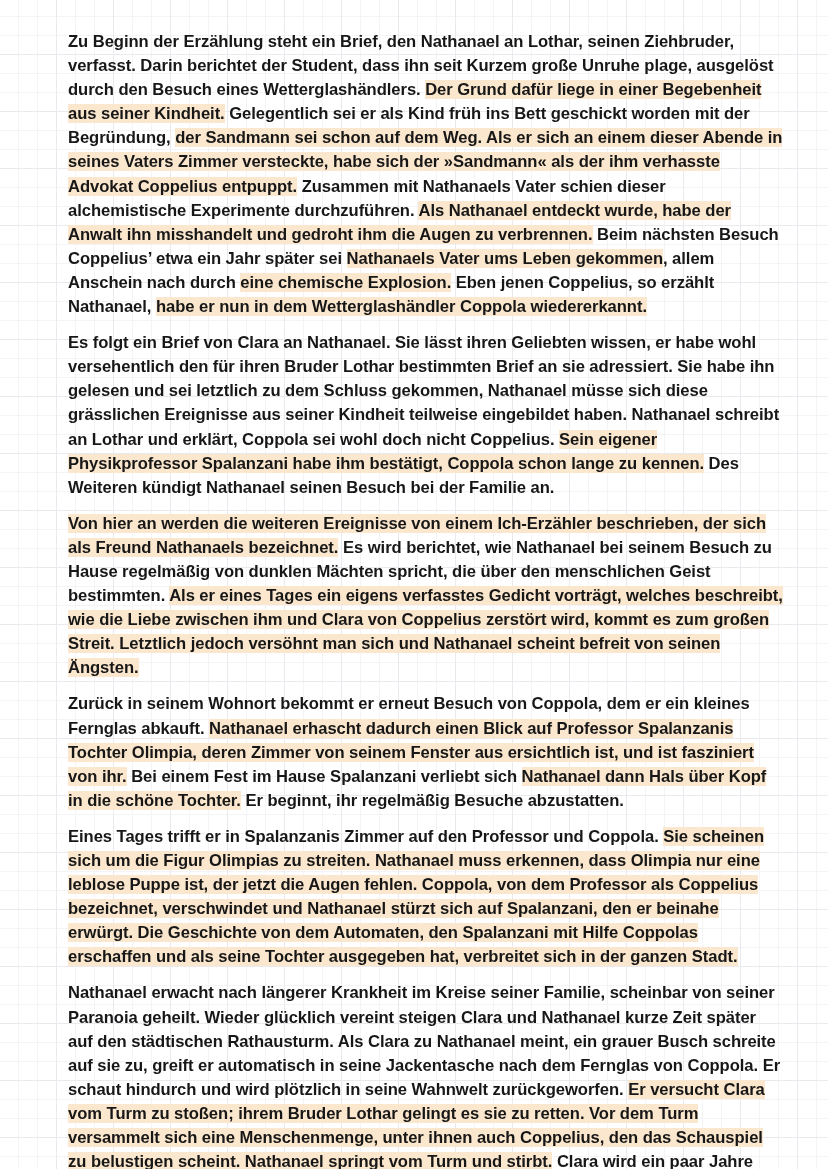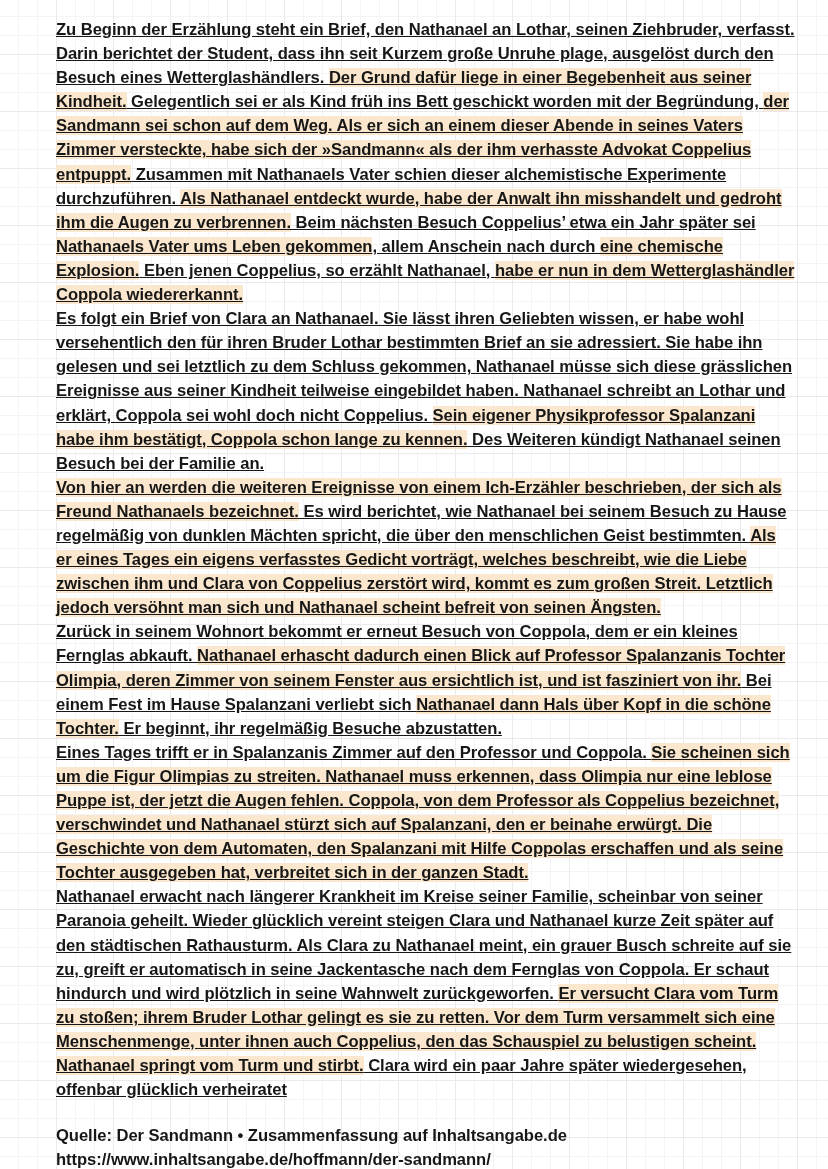--- a/index.html
+++ b/index.html
@@ -45,23 +45,22 @@
   .doc-body {
     font-size: 16.6px;
     line-height: 24.1px;
     font-weight: bold;
     color: #171717;
     letter-spacing: -0.05px;
     text-align: left;
   }
 
   .para {
-    margin: 0;
+    margin: 12px;
     padding: 0;
-    text-decoration: underline;
   }
 
   mark.hl {
     background-color: #fbe7cd;
     color: #171717;
     padding: 0;
     box-decoration-break: clone;
     -webkit-box-decoration-break: clone;
   }
 

